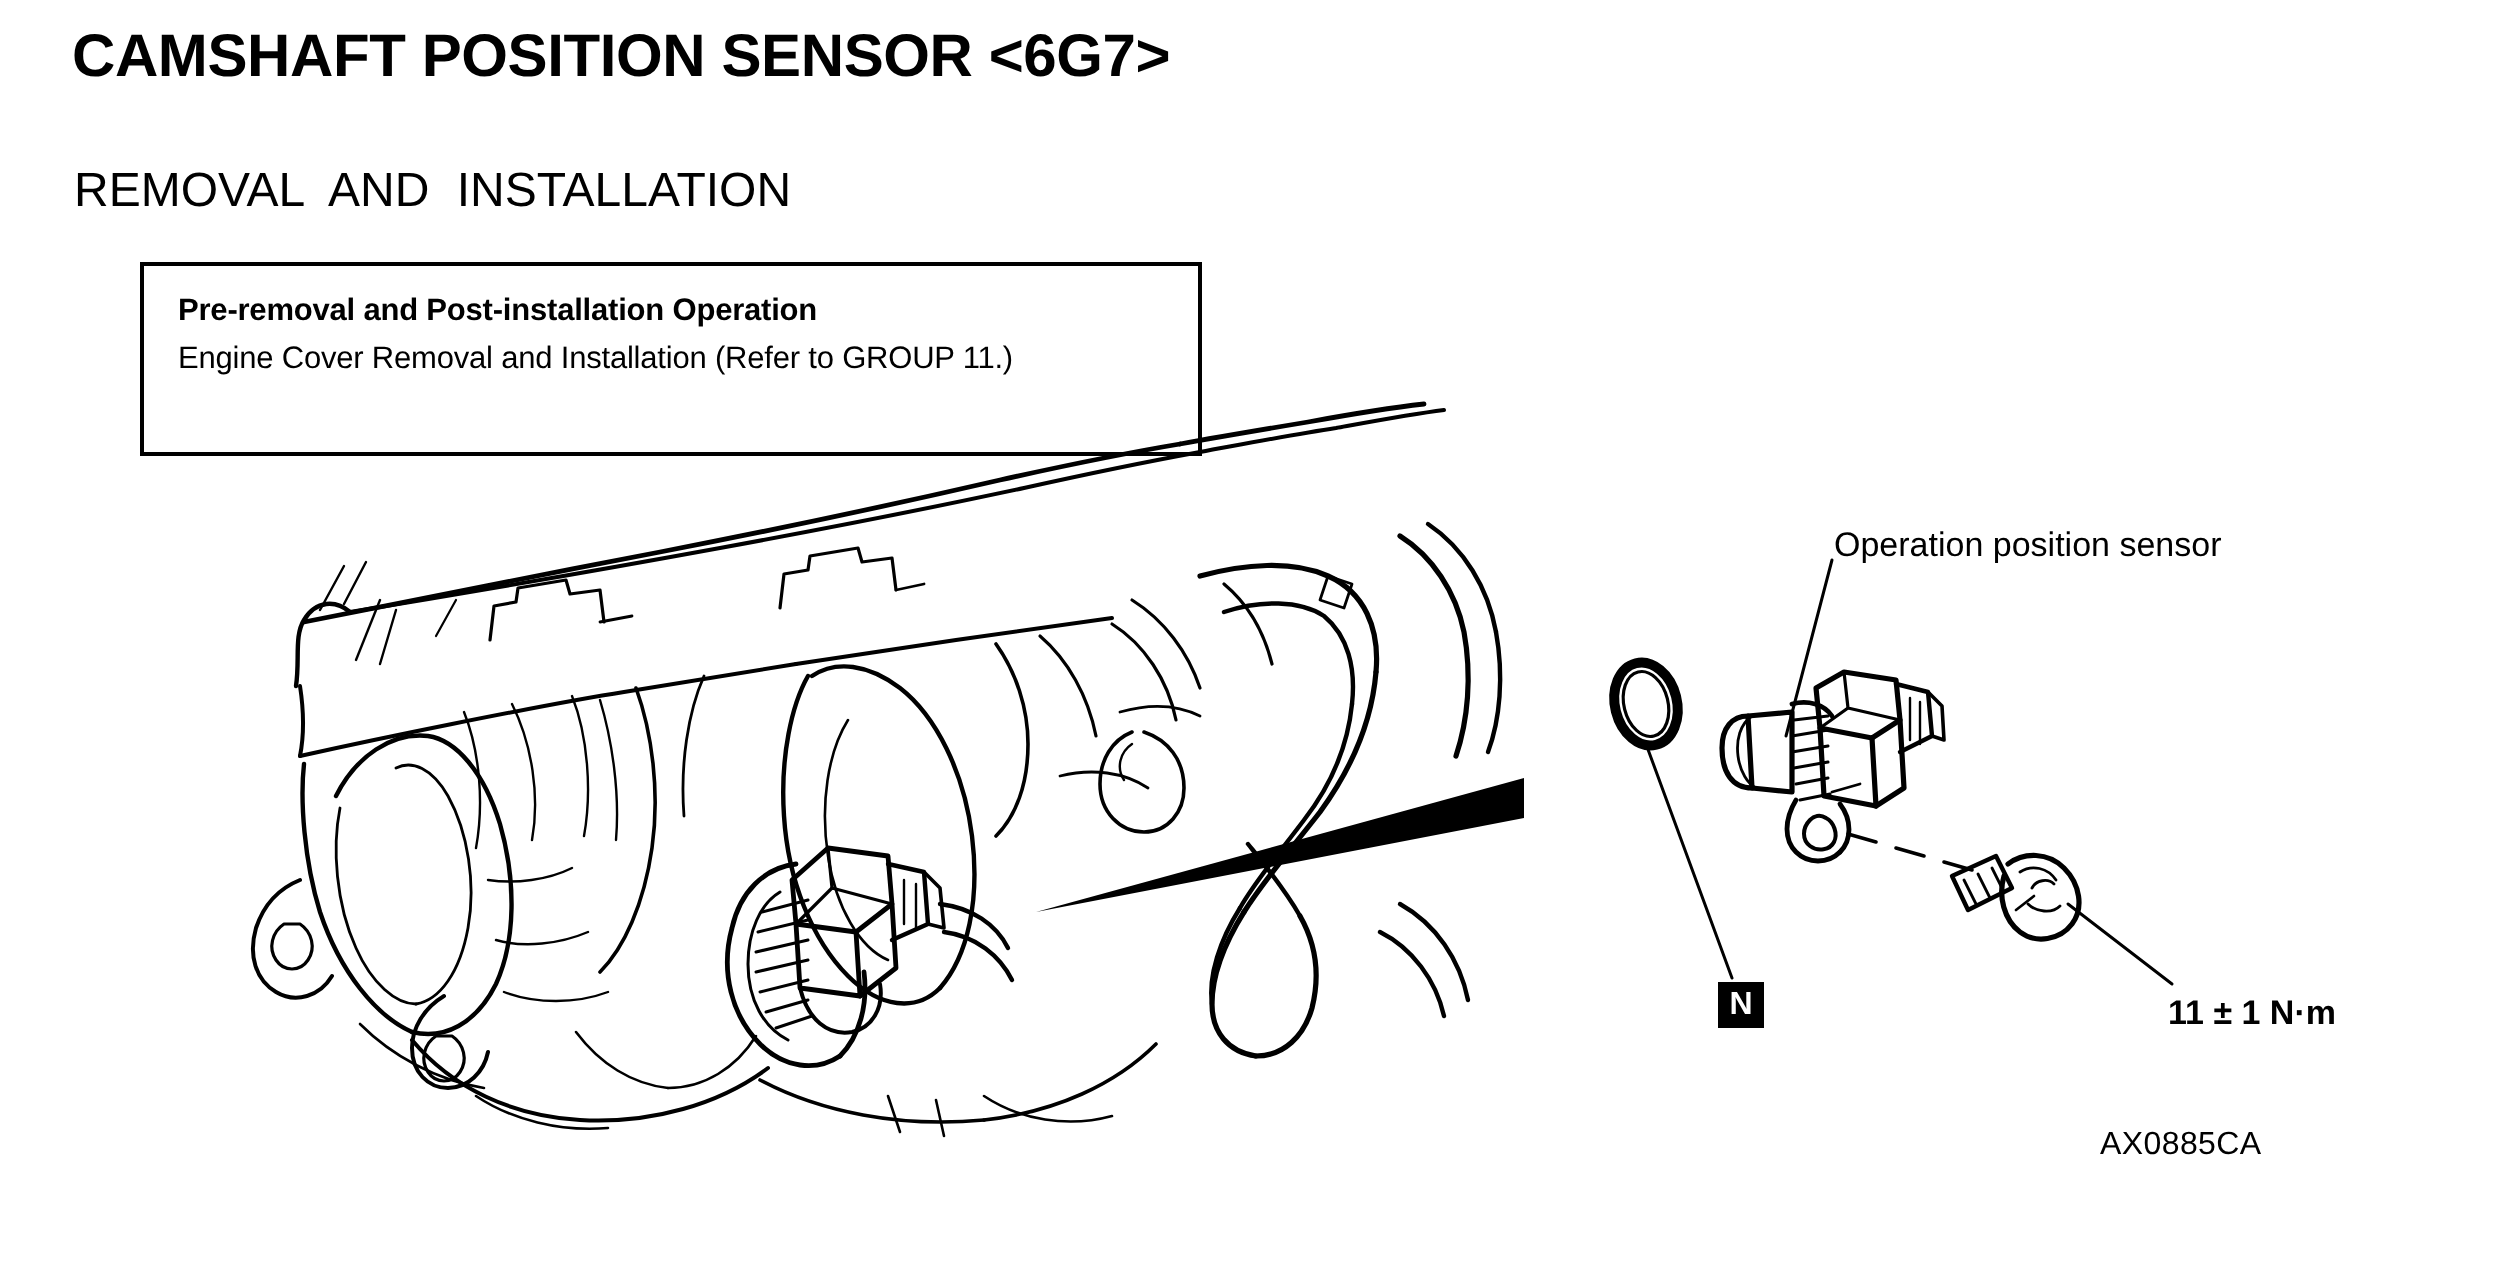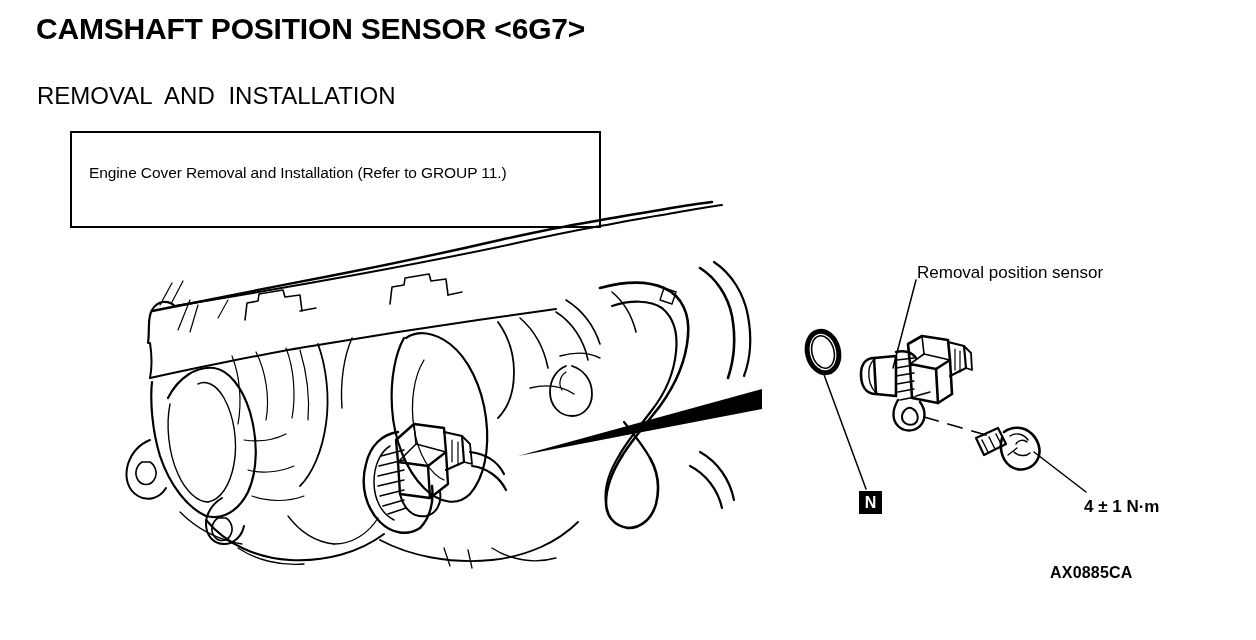--- a/index.html
+++ b/index.html
@@ -61,21 +61,21 @@
     line-height: 1.18;
     letter-spacing: -0.1px;
     white-space: nowrap;
   }
   #operation-note .note-body {
     font-size: 15.5px;
     line-height: 1.24;
     text-align: justify;
     text-align-last: left;
     letter-spacing: -0.1px;
-    margin-top: 16px;
+    margin-top: 5px;
     width: 498px;
   }
   
   .figure-svg {
     position: absolute;
     left: 0;
     top: 0;
     width: 1256px;
     height: 640px;
     pointer-events: none;
@@ -111,38 +111,39 @@
     display: flex;
     align-items: center;
     justify-content: center;
     line-height: 1;
   }
   #figure-id {
     position: absolute;
     left: 1050px;
     top: 565px;
     font-size: 16px;
-    font-weight: bold;
+    font-weight: normal;
     letter-spacing: 0.2px;
     white-space: nowrap;
     line-height: 1;
     text-align: center;
   }
 </style>
 </head>
 <body>
 
 <div class="page">
 
   <div id="page-title">CAMSHAFT POSITION SENSOR &lt;6G7&gt;</div>
 
   <div id="section-subtitle">REMOVAL  AND  INSTALLATION</div>
 
   <div id="operation-note">
     <div class="note-inner">
+      <div class="note-heading">Pre-removal and Post-installation Operation</div>
       <div class="note-body">Engine Cover Removal and Installation (Refer to GROUP 11.)</div>
     </div>
   </div>
 
   <svg class="figure-svg" viewBox="0 0 1256 640">
     <g fill="none" stroke="#000" stroke-linecap="round" stroke-linejoin="round">
 
       <path d="M148,343 C150,330 147,318 152,310 C158,300 168,300 175,306" stroke-width="2.2"></path>
       <path d="M152,311 C200,301 268,288 330,276 C392,264 448,252 500,240
                C536,232 566,226 590,222" stroke-width="2.4"></path>
@@ -342,21 +343,21 @@
         <path d="M1010,436 C1016,432 1024,434 1028,440" stroke-width="1.4"></path>
         <path d="M1016,444 C1018,440 1024,439 1027,442" stroke-width="1.4"></path>
         <path d="M1014,452 C1018,456 1026,457 1030,453" stroke-width="1.4"></path>
         <path d="M1017,448 L1008,455" stroke-width="1.3"></path>
       </g>
 
       <path d="M1034,452 L1086,492" stroke-width="1.5"></path>
     </g>
   </svg>
 
-  <div id="callout-sensor-label">Removal position sensor</div>
+  <div id="callout-sensor-label">Operation position sensor</div>
 
   <div id="oil-symbol">N</div>
 
-  <div id="torque-spec-label">4 ± 1 N·m</div>
+  <div id="torque-spec-label">11 ± 1 N·m</div>
 
   <div id="figure-id">AX0885CA</div>
 
 </div>
 
 </body></html>

